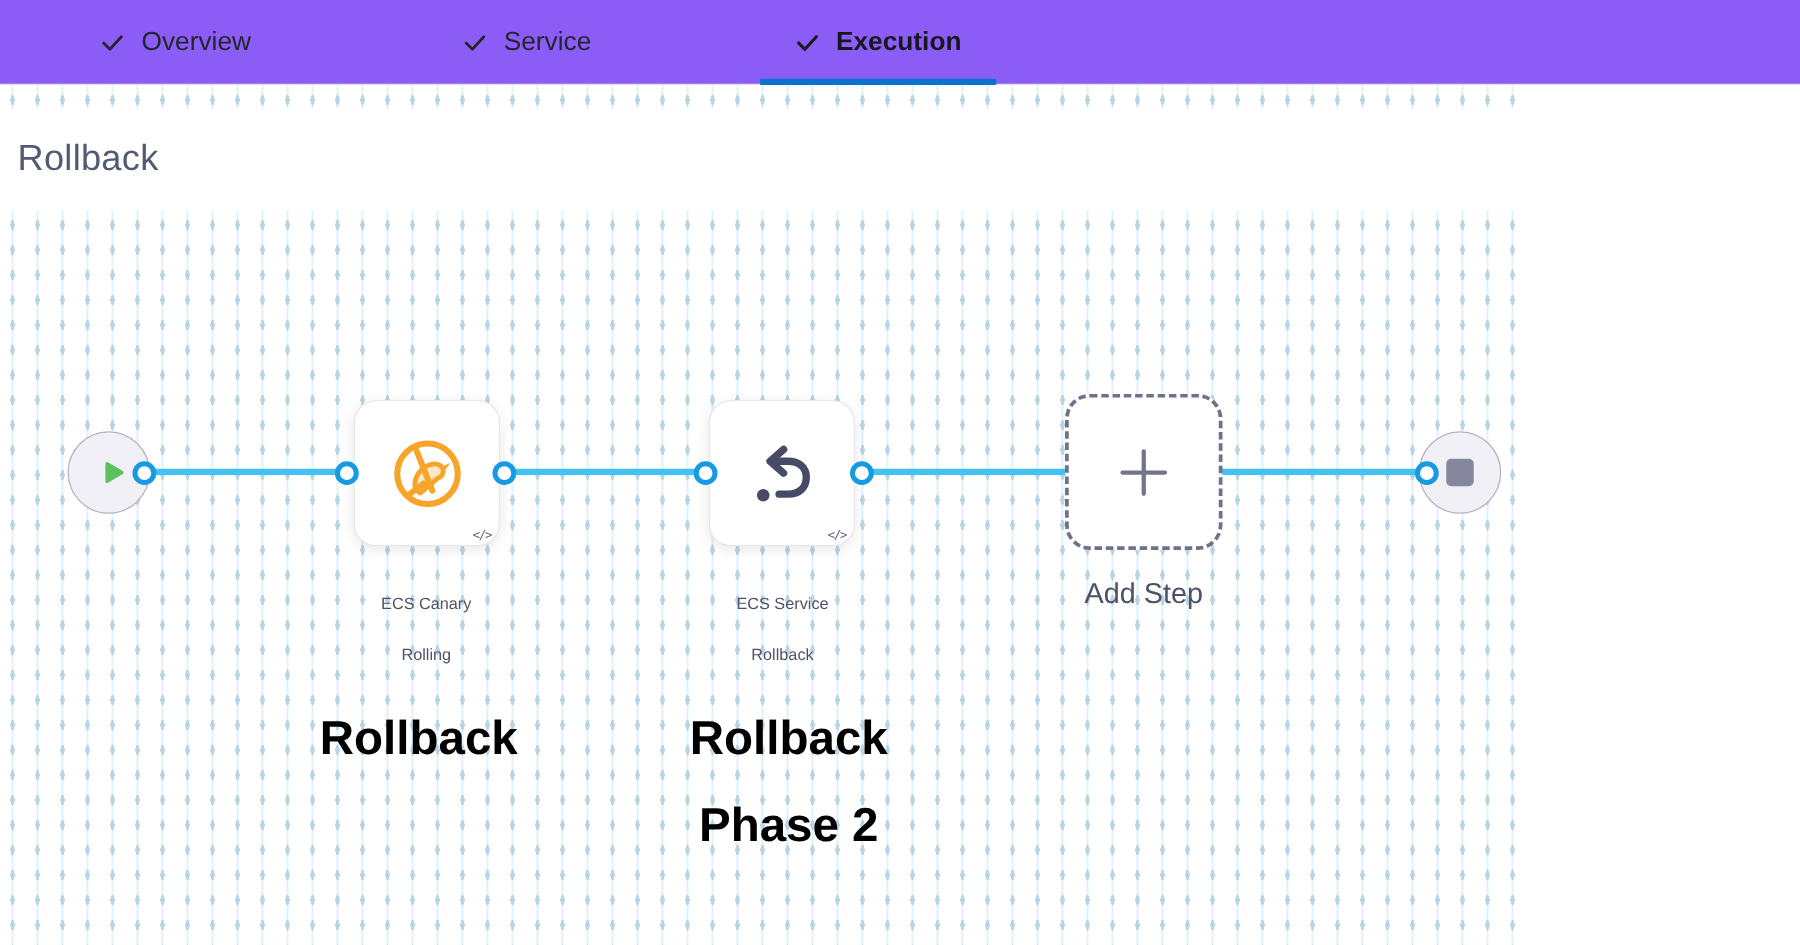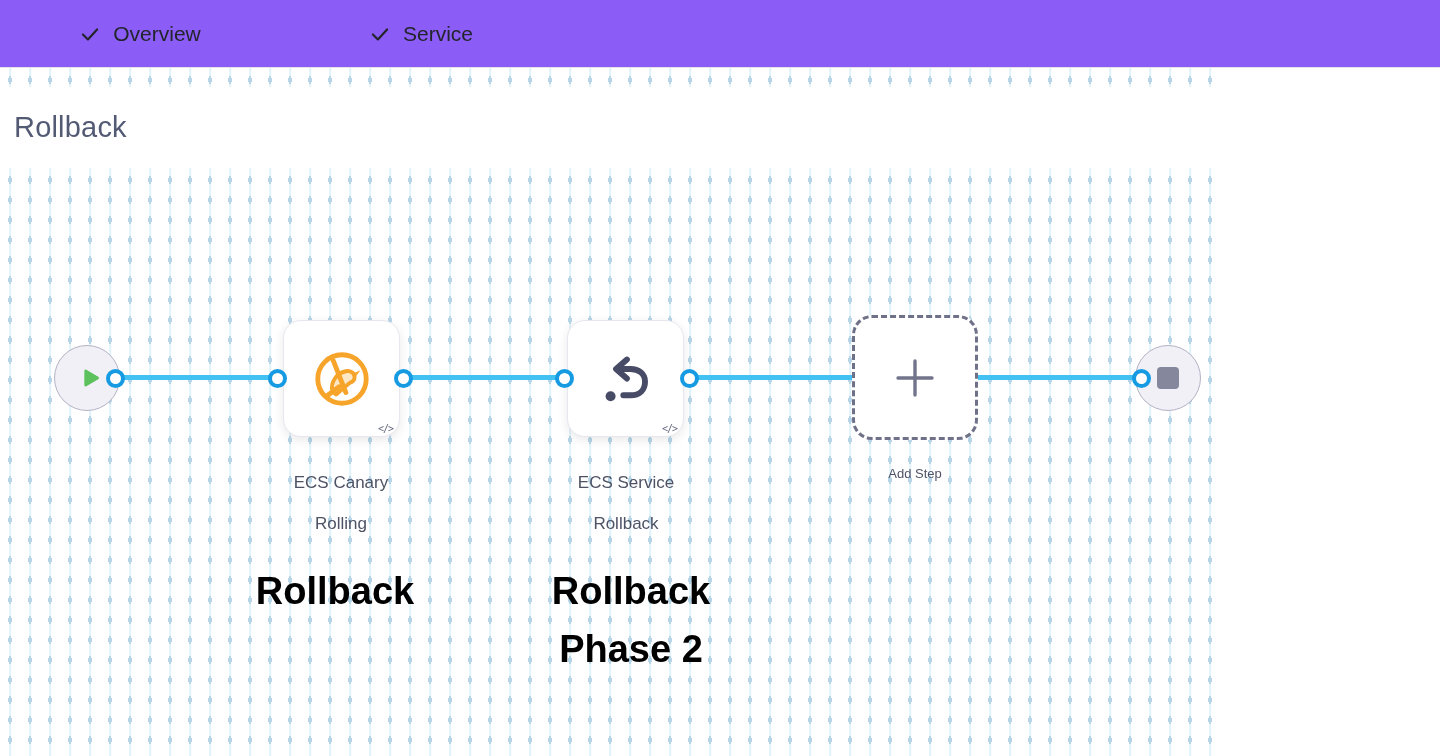--- a/index.html
+++ b/index.html
@@ -49,25 +49,25 @@
                 font-family:"DejaVu Sans Mono", monospace; letter-spacing:-1px; }
 
   .add-step { position:absolute; left:852px; top:247px; width:126px; height:125px;
               background:#fff; border:3px dashed #6f7189; border-radius:20px; z-index:3;
               display:flex; align-items:center; justify-content:center; cursor:pointer; }
 
   .port { position:absolute; top:300.5px; width:19px; height:19px; border-radius:50%;
           background:#fff; border:4.5px solid #169be2; z-index:4; }
 
   .step-label { position:absolute; top:394px; width:250px; text-align:center;
-                font-size:17px; line-height:41px; color:#4d5264; z-index:3; }
+                font-size:13px; line-height:41px; color:#4d5264; z-index:3; }
   .step-label.l1 { left:216px; }
   .step-label.l2 { left:501px; }
   .add-step-label { position:absolute; left:790px; top:391px; width:250px; z-index:3;
-                    text-align:center; font-size:13px; line-height:30px; color:#4e5266; }
+                    text-align:center; font-size:23px; line-height:30px; color:#4e5266; }
 
   .annotation { position:absolute; top:494px; width:320px; text-align:center; z-index:3;
                 font-size:38px; line-height:58px; font-weight:700; color:#000; }
   .annotation.a1 { left:175px; }
   .annotation.a2 { left:471px; }
 </style>
 </head>
 <body>
 
 <div class="tabbar">
@@ -87,20 +87,30 @@
     <span class="check-icon">
       <svg width="20" height="20" viewBox="0 0 24 24">
             <path d="M3.5 12.5 L9.5 18.5 L20.5 6.5" fill="none" stroke="#23252b" stroke-width="2.6" stroke-linecap="round" stroke-linejoin="round"></path>
           </svg>
     </span>
     <span>Service</span>
   </div>
     </div>
 
 
+  <div class="tab-cell">
+      <div class="tab active">
+    <span class="check-icon">
+      <svg width="20" height="20" viewBox="0 0 24 24">
+            <path d="M3.5 12.5 L9.5 18.5 L20.5 6.5" fill="none" stroke="#17191f" stroke-width="3" stroke-linecap="round" stroke-linejoin="round"></path>
+          </svg>
+    </span>
+    <span>Execution</span>
+  </div>
+    </div>
 
 </div>
 
 <div class="canvas">
 
   <div class="heading-strip">
     <h1>Rollback</h1>
   </div>
 
   <div class="connector"></div>
@@ -164,15 +174,15 @@
     <span style="display:block;">ECS Service</span>
     <span style="display:block;">Rollback</span>
   </div>
   <div class="add-step-label">Add Step</div>
 
   <div class="annotation a1">
     <span style="display:block;">Rollback</span>
   </div>
   <div class="annotation a2">
     <span style="display:block;">Rollback</span>
-    <span style="display:block;">Phase 2</span>
+    <span style="display:block;margin-top:12px;">Phase 2</span>
   </div>
 </div>
 
 </body></html>

